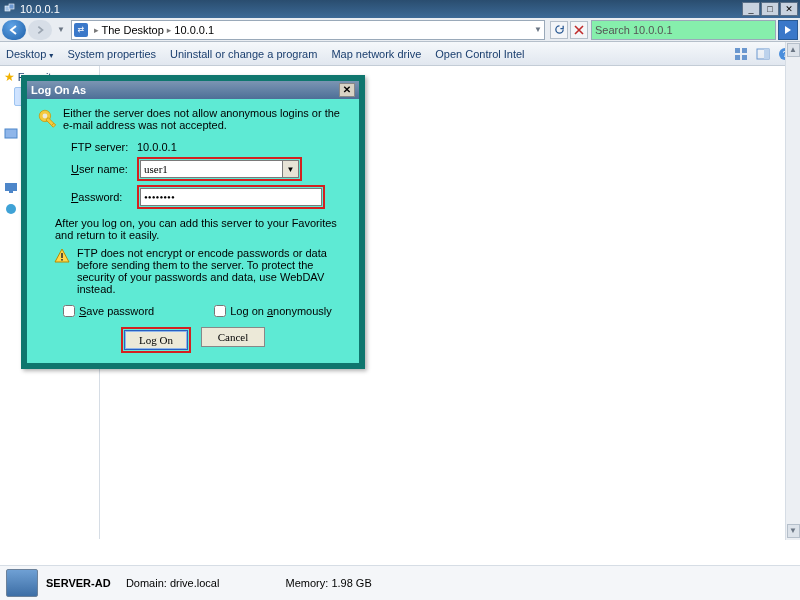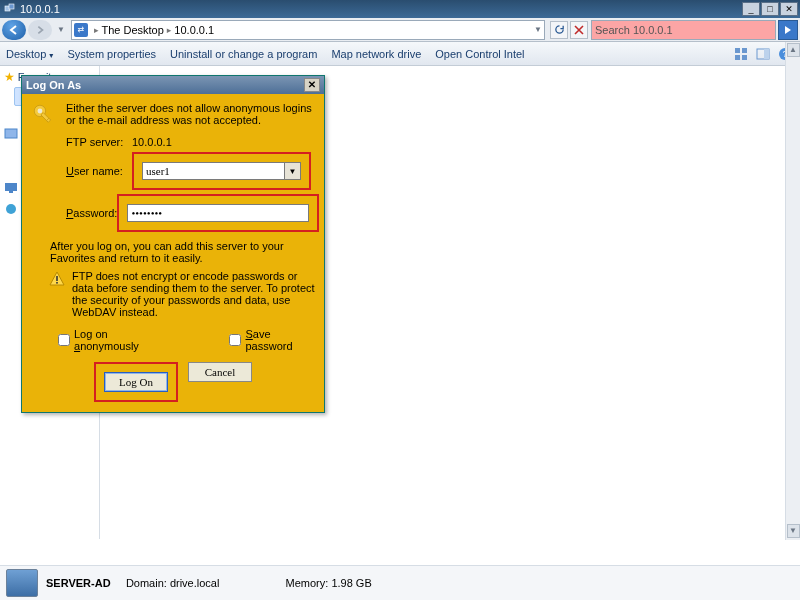--- a/index.html
+++ b/index.html
@@ -11,21 +11,21 @@
 
 .addrrow{height:24px;background:#e9edf2;border-bottom:1px solid #b5bfca;display:flex;align-items:center;padding:2px}
 .navbtn{width:24px;height:20px;border-radius:10px;display:flex;align-items:center;justify-content:center;margin-right:2px}
 .navback{background:radial-gradient(circle at 40% 30%,#5fa3e6,#1d5fa8);color:#fff}
 .navfwd{background:#d7dee7;color:#9aa4b0}
 .breadcrumb{flex:1;height:20px;background:#fff;border:1px solid #9aa9b9;margin:0 3px;display:flex;align-items:center;padding:0 2px}
 .bc-icon{width:14px;height:14px;background:#3a78c9;border-radius:2px;margin-right:3px;display:inline-flex;align-items:center;justify-content:center;color:#fff;font-size:8px}
 .bc-sep{color:#777;margin:0 3px;font-size:9px}
 .refresh,.delx{width:18px;height:18px;border:1px solid #b5bfca;background:#f3f5f8;margin-left:2px;display:flex;align-items:center;justify-content:center}
 .delx svg path{stroke:#c02a2a}
-.searchbox{width:185px;height:20px;background:#fca5a5;border:1px solid #9aa9b9;margin-left:3px;display:flex;align-items:center;padding:0 3px;color:#555}
+.searchbox{width:185px;height:20px;background:#86efac;border:1px solid #9aa9b9;margin-left:3px;display:flex;align-items:center;padding:0 3px;color:#555}
 .searchgo{width:20px;height:20px;background:#3a78c9;border:1px solid #2a5a94;margin-left:2px;display:flex;align-items:center;justify-content:center}
 
 .cmdbar{height:24px;background:linear-gradient(#f5f8fb,#e1e7ef);border-bottom:1px solid #c3ccd6;display:flex;align-items:center;padding:0 6px;color:#1a3e6e}
 .cmdbar .cmd{margin-right:14px;cursor:default}
 .cmdbar .cmd.org::after{content:"▾";font-size:8px;margin-left:3px}
 .cmdbar .rspace{flex:1}
 .cmdicon{width:18px;height:18px;margin-left:4px;display:flex;align-items:center;justify-content:center}
 
 .body{display:flex;height:473px}
 .tree{width:100px;border-right:1px solid #d6dde5;padding:4px 4px}
@@ -37,34 +37,34 @@
 
 .status{position:absolute;bottom:0;left:0;right:0;height:35px;background:#f4f6f9;border-top:1px solid #d6dde5;display:flex;align-items:center;padding:0 6px}
 .monicon{width:32px;height:28px;background:linear-gradient(#6fa0d4,#3d6ea5);border:1px solid #6b819a;border-radius:2px;margin-right:8px}
 .stxt{line-height:13px}
 .stxt .l2{color:#555}
 
 .scrollstub{position:absolute;top:42px;right:0;width:15px;height:498px;background:#eceff3;border-left:1px solid #d6dde5}
 .scrollstub .btn{width:13px;height:14px;background:#dde3ea;border:1px solid #b5bfca;margin:1px auto;font-size:8px;text-align:center;line-height:12px;color:#6b7684}
 
 
-.dialog{position:absolute;left:21px;top:75px;width:304px;background:#eab308;border:1px solid #0f766e;box-shadow:2px 2px 4px rgba(0,0,0,.3)}
+.dialog{position:absolute;left:21px;top:75px;width:344px;background:#5eead4;border:6px solid #0f766e;box-shadow:2px 2px 4px rgba(0,0,0,.3)}
 .dlgtitle{height:18px;background:linear-gradient(#7b95b3,#4d6f97);color:#fff;font-weight:bold;display:flex;align-items:center;padding:0 4px;font-size:11px}
 .dlgtitle .spacer{flex:1}
 .dlgclose{width:16px;height:14px;background:#d8d3c5;border:1px solid #888;color:#000;font-family:Arial;font-size:10px;text-align:center;line-height:12px}
 .dlgbody{padding:8px 8px 10px 8px}
-.msgrow{display:flex;gap:8px;margin-bottom:8px}
+.msgrow{display:flex;gap:0;margin-bottom:8px}
 .keyicon{width:28px;flex:0 0 28px;display:flex;align-items:flex-start;justify-content:center}
 .keyicon svg{width:26px;height:26px}
 .formrow{display:flex;align-items:center;margin:4px 0}
 .formrow .lbl{width:66px}
 .inputcombo{display:flex;height:18px}
 .inputcombo input{flex:1;border:1px solid #7a7a7a;height:18px;padding:0 3px;font:11px Tahoma}
 .inputcombo .dd{width:16px;border:1px solid #7a7a7a;border-left:none;background:#e7e3d6;display:flex;align-items:center;justify-content:center;font-size:8px}
-.redbox{border:2px solid #d42020;padding:8px}
+.redbox{border:2px solid #d42020;padding:1px}
 .pwd{height:18px;border:1px solid #7a7a7a;width:182px;padding:0 3px;font:11px Tahoma}
 .note{margin:8px 0 6px 0}
 .warnrow{display:flex;gap:6px;margin-bottom:10px}
 .warnicon{flex:0 0 18px;display:flex;align-items:flex-start;justify-content:center;padding-top:1px}
 .chkrow{display:flex;gap:60px;margin:4px 0 10px 28px}
 .chk{display:flex;align-items:center;gap:4px}
 .chk input{width:12px;height:12px;margin:0}
 .btnrow{display:flex;justify-content:center;gap:10px;margin-top:4px}
 .dbtn{height:20px;min-width:64px;background:#ece9d8;border:1px solid #888;font:11px Tahoma;padding:0 8px}
 .dbtn.def{border:1px solid #2a5fc0;box-shadow:inset 0 0 0 1px #8fb6ea}
@@ -268,25 +268,25 @@
             <rect x="7.2" y="5" width="1.6" height="5" fill="#333"></rect>
             <rect x="7.2" y="11" width="1.6" height="1.6" fill="#333"></rect>
           </svg>
       </div>
       <div style="flex:1">FTP does not encrypt or encode passwords or data before sending them to the server.  To protect the security of your passwords and data, use WebDAV instead.</div>
     </div>
 
     <div class="chkrow">
       <label class="chk">
         <input type="checkbox" style="">
-        <span><span>Log on </span><span class="underline">a</span><span>nonymously</span></span>
+        <span><span class="underline">S</span><span>ave password</span></span>
       </label>
       <label class="chk">
         <input type="checkbox" style="">
-        <span><span class="underline">S</span><span>ave password</span></span>
+        <span><span>Log on </span><span class="underline">a</span><span>nonymously</span></span>
       </label>
     </div>
 
     <div class="btnrow">
       <span class="redbox">
         <button class="dbtn def">Log On</button>
       </span>
       <button class="dbtn">Cancel</button>
     </div>
   </div>

